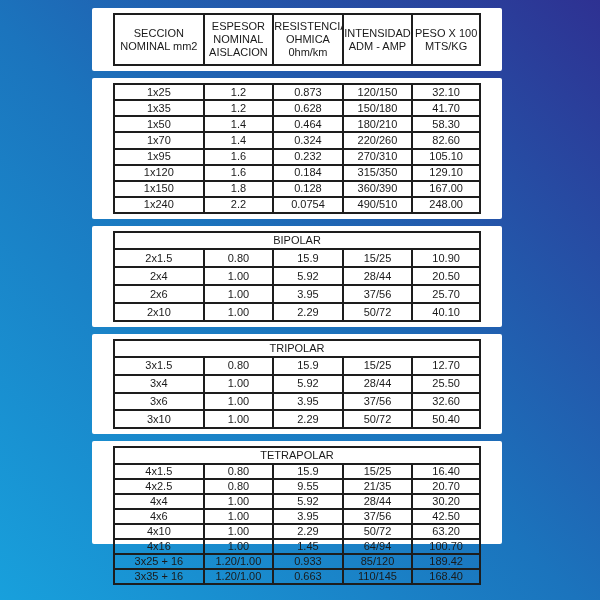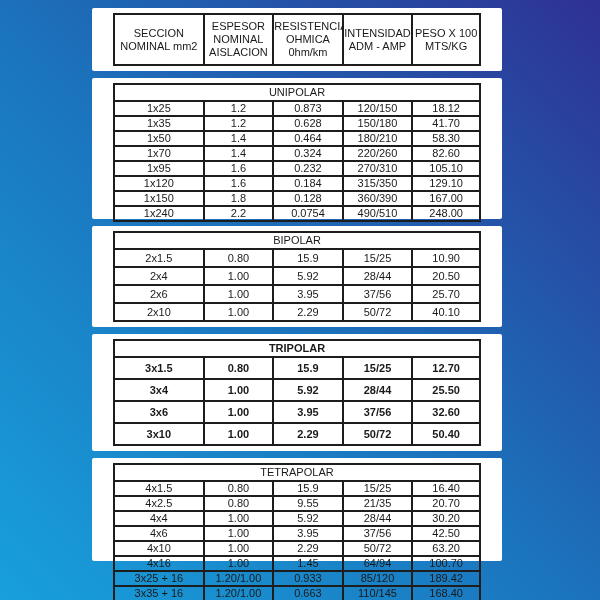--- a/index.html
+++ b/index.html
@@ -17,21 +17,21 @@
   }
   .block{
     background:#ffffff;
     border-radius:2px;
     padding:5px 21px;
     box-sizing:border-box;
   }
   .header-block{height:63px;}
   .s0{height:141px;}
   .s1{height:101px;}
-  .s2{height:117px;font-weight:bold;}
+  .s2{height:100px;}
   .s3{height:103px;}
   table.grid{
     width:100%; height:100%;
     border-collapse:collapse;
     table-layout:fixed;
     border:1.5px solid #1d1d1d;
   }
   .grid td{
     border:2px solid #1d1d1d;
     text-align:center;
@@ -81,28 +81,25 @@
         <table class="grid">
           <colgroup>
             <col style="width: 24.5%;">
             <col style="width: 19%;">
             <col style="width: 19%;">
             <col style="width: 19%;">
             <col style="width: 18.5%;">
           </colgroup>
           <tbody>
             <tr>
-              <td colspan="5" class="title-cell">UNIPOLAR</td>
-            </tr>
-            <tr>
               <td>1x25</td>
               <td>1.2</td>
               <td>0.873</td>
               <td>120/150</td>
-              <td>18.12</td>
+              <td>32.10</td>
             </tr>
             <tr>
               <td>1x35</td>
               <td>1.2</td>
               <td>0.628</td>
               <td>150/180</td>
               <td>41.70</td>
             </tr>
             <tr>
               <td>1x50</td>

